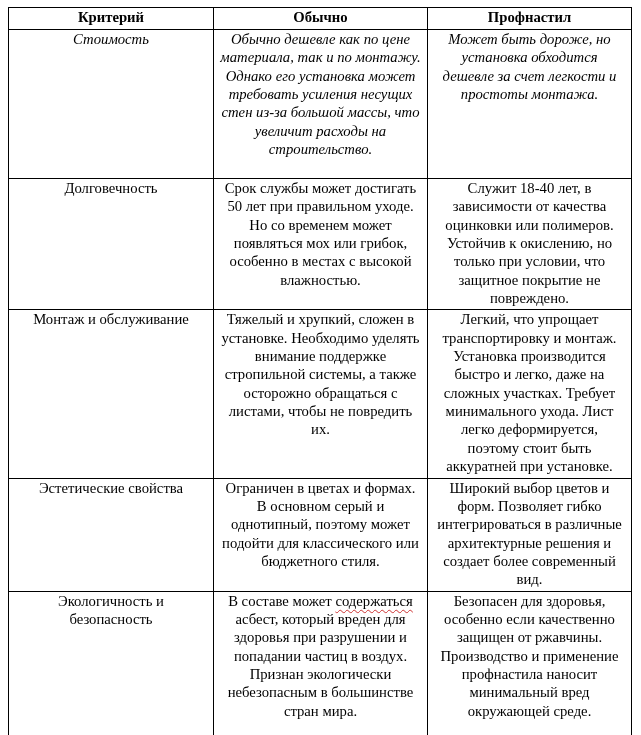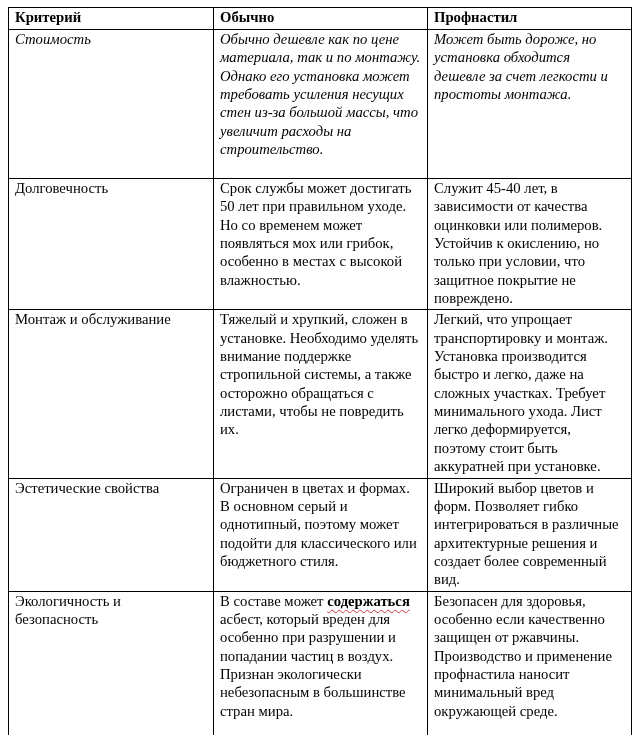--- a/index.html
+++ b/index.html
@@ -22,41 +22,40 @@
     table-layout: fixed;
     width: 623px;
     border: 1px solid var(--border-color, #000);
   }
   col.c1 { width: 205px; }
   col.c2 { width: 214px; }
   col.c3 { width: 204px; }
   th, td {
     border: 1px solid var(--border-color, #000);
     vertical-align: top;
-    text-align: left;
+    text-align: center;
     font-size: 14.7px;
     line-height: 18.35px;
     padding: 0px 6px 2px 6px;
     word-wrap: break-word;
   }
   th {
     font-weight: bold;
     height: 19px;
   }
   tr.r1 { height: 149px; font-style: italic; }
   tr.r2 { height: 128px; }
   tr.r3 { height: 164px; }
   tr.r4 { height: 110px; }
   tr.r5 { height: 145px; }
   .misspelled {
     text-decoration: underline wavy var(--spell-color, #cc3333);
     text-decoration-thickness: 1px;
     text-underline-offset: 2.5px;
     text-decoration-skip-ink: none;
-    font-weight: bold;
   }
 </style>
 </head>
 <body style="color: rgb(0, 0, 0); background: rgb(255, 255, 255);">
 
 <div class="doc-page">
   <table class="comparison">
     <colgroup>
       <col class="c1">
         <col class="c2">
@@ -71,32 +70,32 @@
     </thead>
     <tbody>
       <tr class="r1">
         <td>Стоимость</td>
         <td>Обычно дешевле как по цене материала, так и по монтажу. Однако его установка может требовать усиления несущих стен из-за большой массы, что увеличит расходы на строительство.</td>
         <td>Может быть дороже, но установка обходится дешевле за счет легкости и простоты монтажа.</td>
       </tr>
       <tr class="r2">
         <td>Долговечность</td>
         <td>Срок службы может достигать 50 лет при правильном уходе. Но со временем может появляться мох или грибок, особенно в местах с высокой влажностью.</td>
-        <td>Служит 45-40 лет, в зависимости от качества оцинковки или полимеров. Устойчив к окислению, но только при условии, что защитное покрытие не повреждено.</td>
+        <td>Служит 18-40 лет, в зависимости от качества оцинковки или полимеров. Устойчив к окислению, но только при условии, что защитное покрытие не повреждено.</td>
       </tr>
       <tr class="r3">
         <td>Монтаж и обслуживание</td>
         <td>Тяжелый и хрупкий, сложен в установке. Необходимо уделять внимание поддержке стропильной системы, а также осторожно обращаться с листами, чтобы не повредить их.</td>
         <td>Легкий, что упрощает транспортировку и монтаж. Установка производится быстро и легко, даже на сложных участках. Требует минимального ухода. Лист легко деформируется, поэтому стоит быть аккуратней при установке.</td>
       </tr>
       <tr class="r4">
         <td>Эстетические свойства</td>
         <td>Ограничен в цветах и формах. В основном серый и однотипный, поэтому может подойти для классического или бюджетного стиля.</td>
         <td>Широкий выбор цветов и форм. Позволяет гибко интегрироваться в различные архитектурные решения и создает более современный вид.</td>
       </tr>
       <tr class="r5">
         <td>Экологичность и безопасность</td>
-        <td><span>В составе может </span><span class="misspelled">содержаться</span><span> асбест, который вреден для особенно при разрушении и попадании частиц в воздух. Признан экологически небезопасным в большинстве стран мира.</span></td>
+        <td><span>В составе может </span><span class="misspelled">содержаться</span><span> асбест, который вреден для здоровья при разрушении и попадании частиц в воздух. Признан экологически небезопасным в большинстве стран мира.</span></td>
         <td>Безопасен для здоровья, особенно если качественно защищен от ржавчины. Производство и применение профнастила наносит минимальный вред окружающей среде.</td>
       </tr>
     </tbody>
   </table>
 </div>
 
 </body></html>

